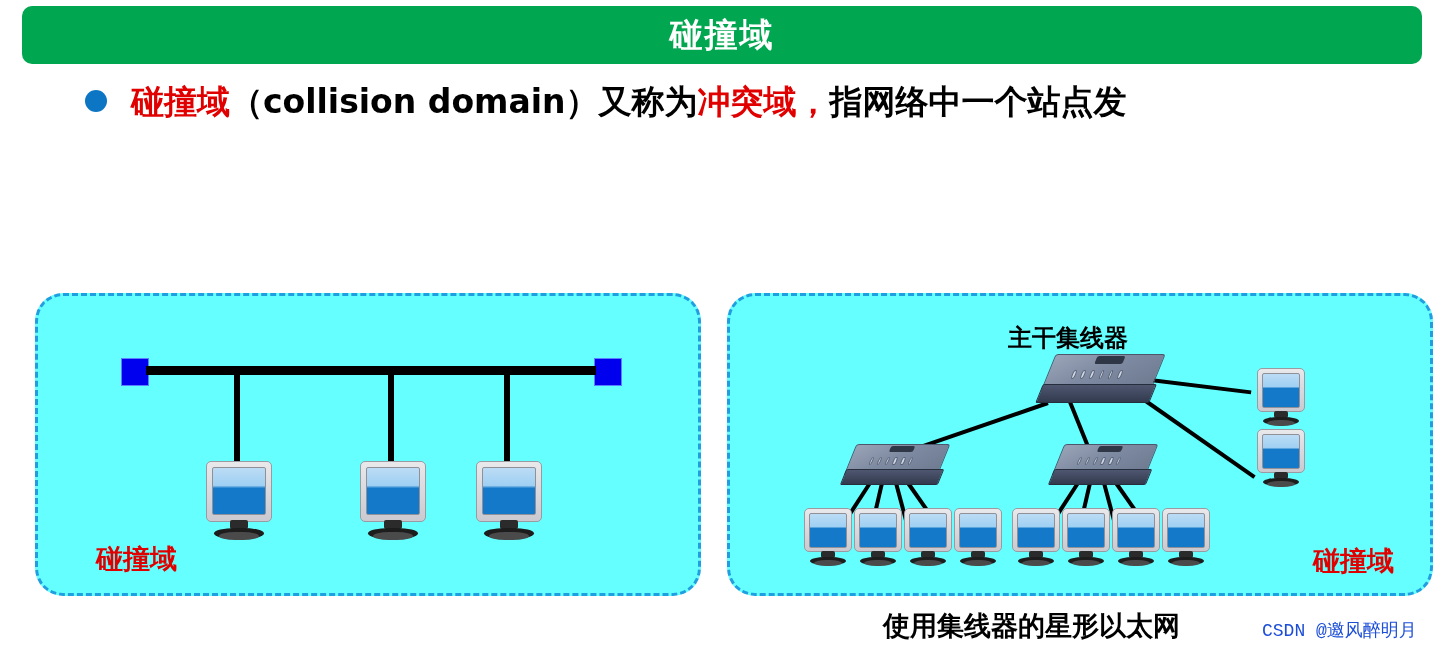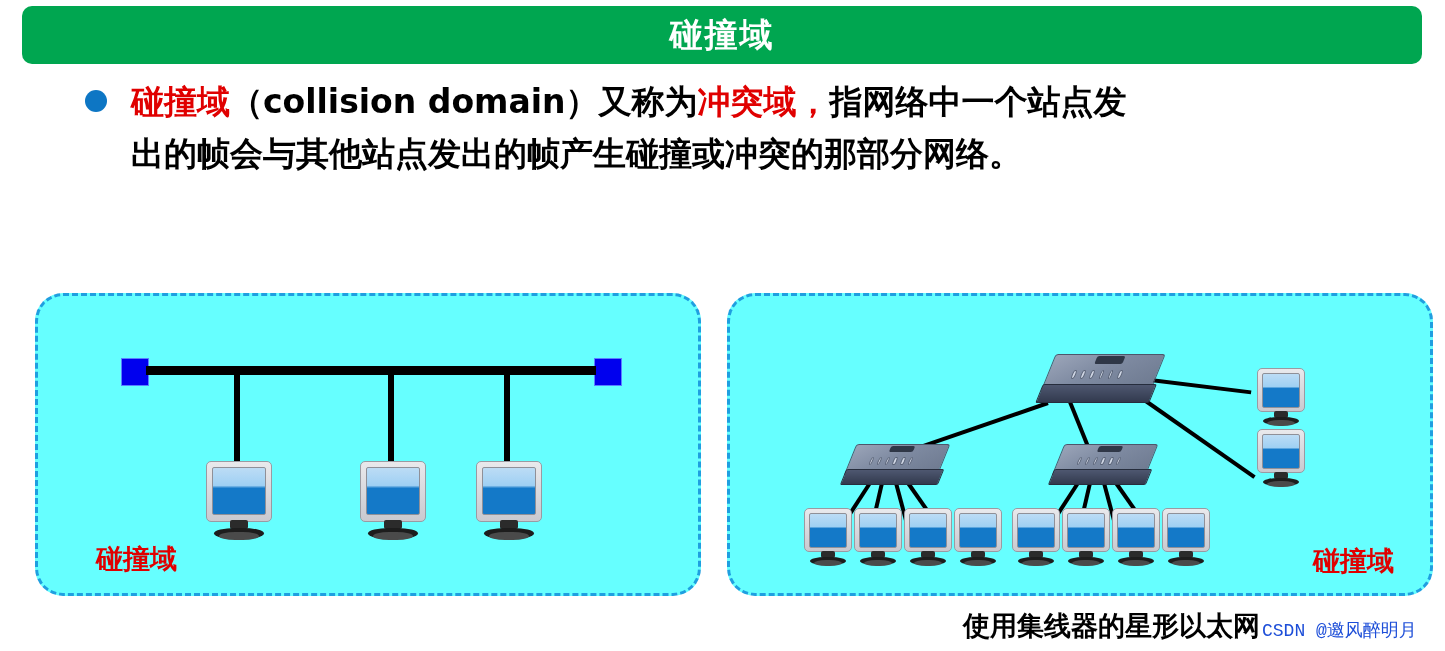--- a/index.html
+++ b/index.html
@@ -119,42 +119,41 @@
   }
 
   .wire{position:absolute;background:#000;transform-origin:0 50%;height:4px;}
 
   
   .caption{
     position:absolute;color:#000;font-size:27px;font-weight:bold;
     font-family:"DejaVu Sans","Liberation Sans",sans-serif;white-space:nowrap;
   }
   #cap-left{left:278px;top:608px;}
-  #cap-right{left:963px;top:608px;}
+  #cap-right{left:883px;top:608px;}
   .watermark{
     position:absolute;left:1262px;top:618px;color:#1d4ed8;font-size:18px;
     font-family:Liberation Mono, monospace;white-space:nowrap;
   }
 </style>
 </head>
 <body>
 
 <div class="slide">
 
   <div class="title-bar">
     <span class="title-text">碰撞域</span>
   </div>
 
   <div class="bullets">
 
     <div class="bullet-row">
       <div class="dot"></div>
       <div class="bullet-body">
         <div class="line"><span class="red">碰撞域</span><span class="blk">（collision domain）又称为</span><span class="red">冲突域，</span><span class="blk">指网络中一个站点发</span></div>
-        <div class="line blk">出的帧会与其他站点发出的帧产生碰撞或冲突的那部分网络。</div>
       </div>
     </div>
 
 
   </div>
 
   <div class="panel" id="panel-left">
 
     <div class="term" style="left:83px;top:62px;"></div>
     <div class="term" style="left:556px;top:62px;"></div>
@@ -190,20 +189,21 @@
       <div class="neck"></div>
       <div class="base"></div>
       <div class="base2"></div>
     </div>
 
     <div class="zone-label" id="zone-left">碰撞域</div>
   </div>
 
   <div class="panel" id="panel-right">
 
+    <div class="hub-label">主干集线器</div>
 
     <div class="wire" style="left:404px;top:80px;width:118px;transform:rotate(7deg);"></div>
     <div class="wire" style="left:400px;top:92px;width:152px;transform:rotate(35deg);"></div>
     <div class="wire" style="left:318px;top:105px;width:140px;transform:rotate(161deg);"></div>
     <div class="wire" style="left:340px;top:104px;width:86px;transform:rotate(68deg);"></div>
 
     <div class="hub" style="left:318px;top:58px;width:108px;height:58px;">
       <div class="top"></div>
       <div class="slot"></div>
       <div class="ports">

